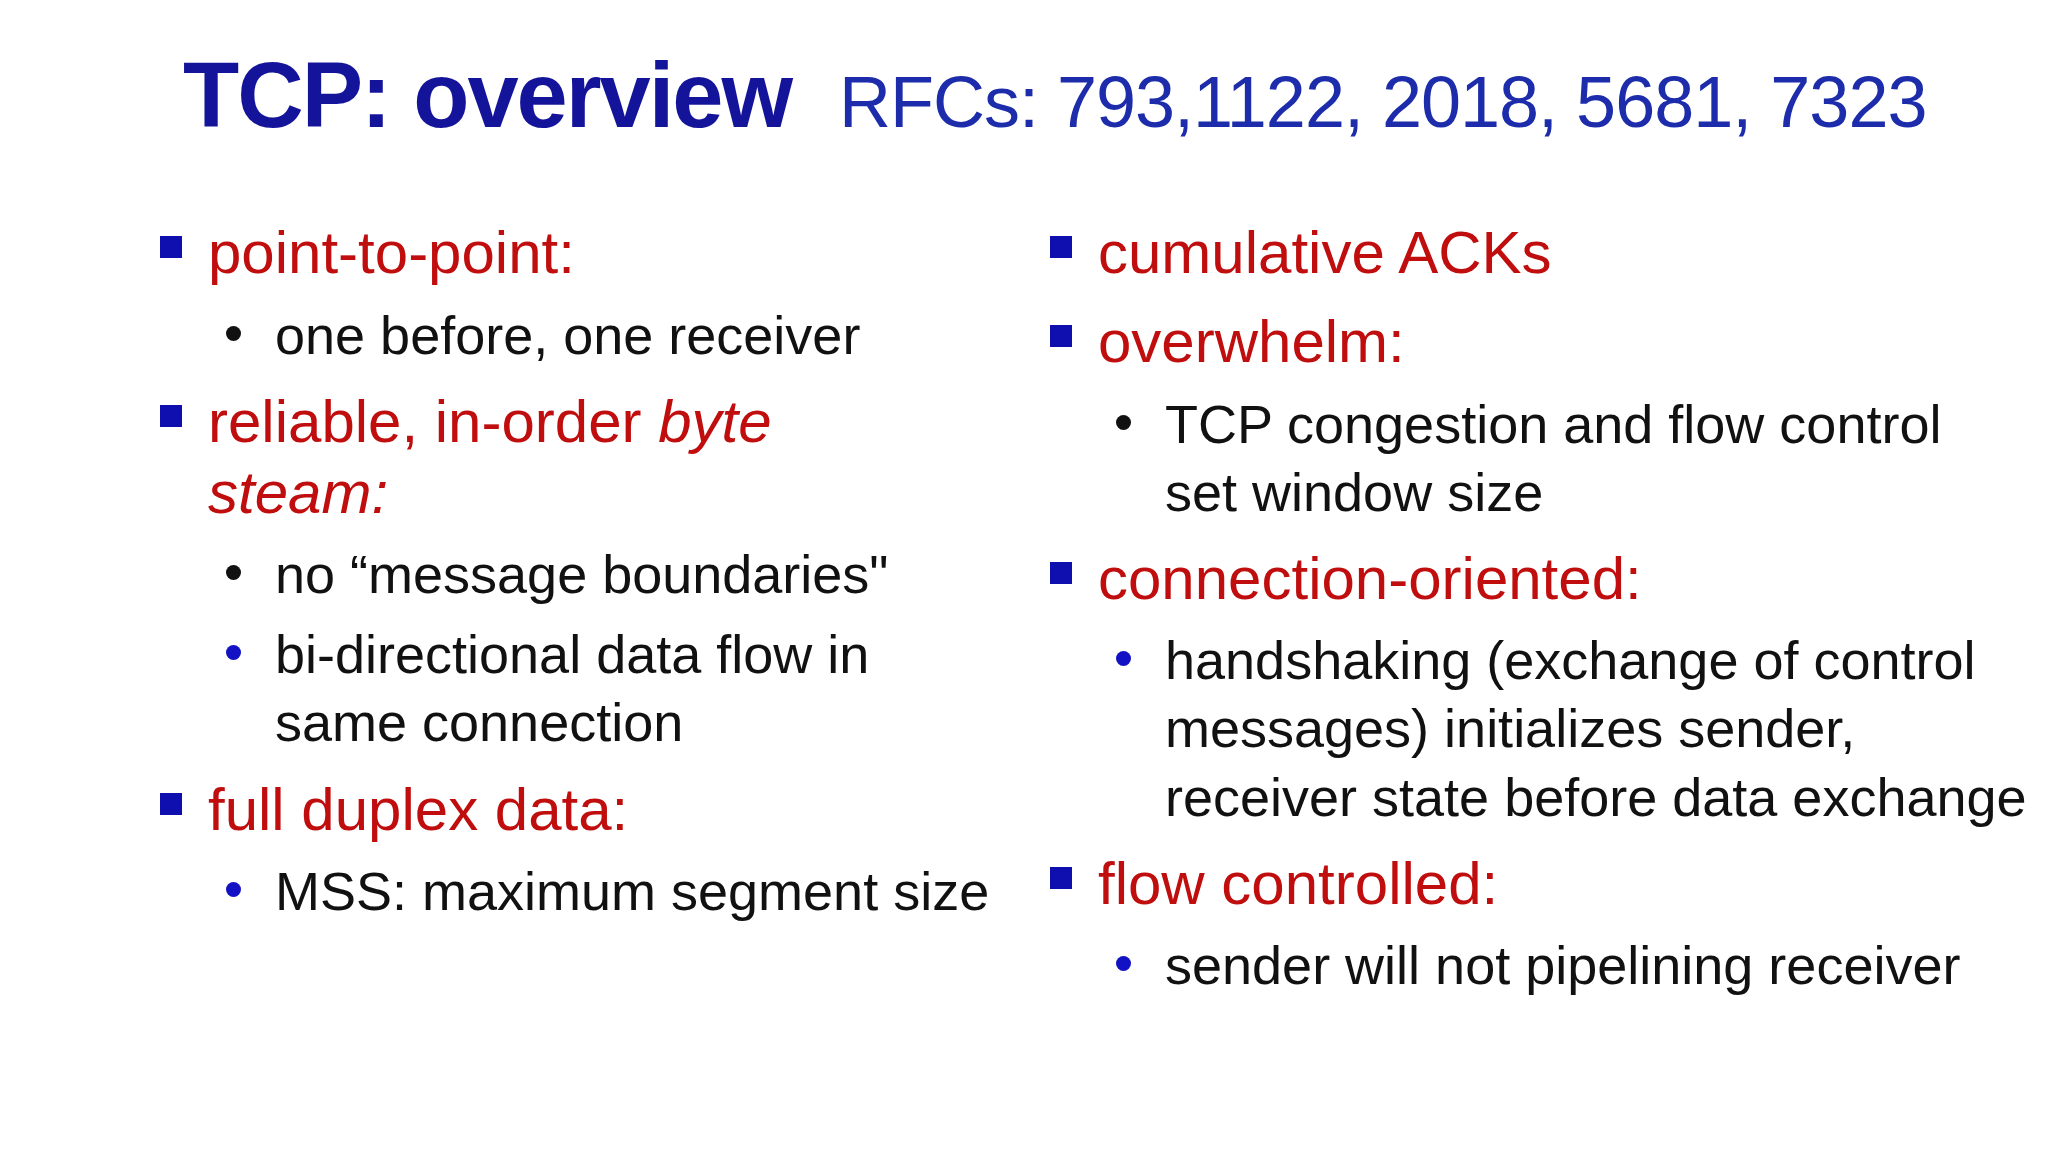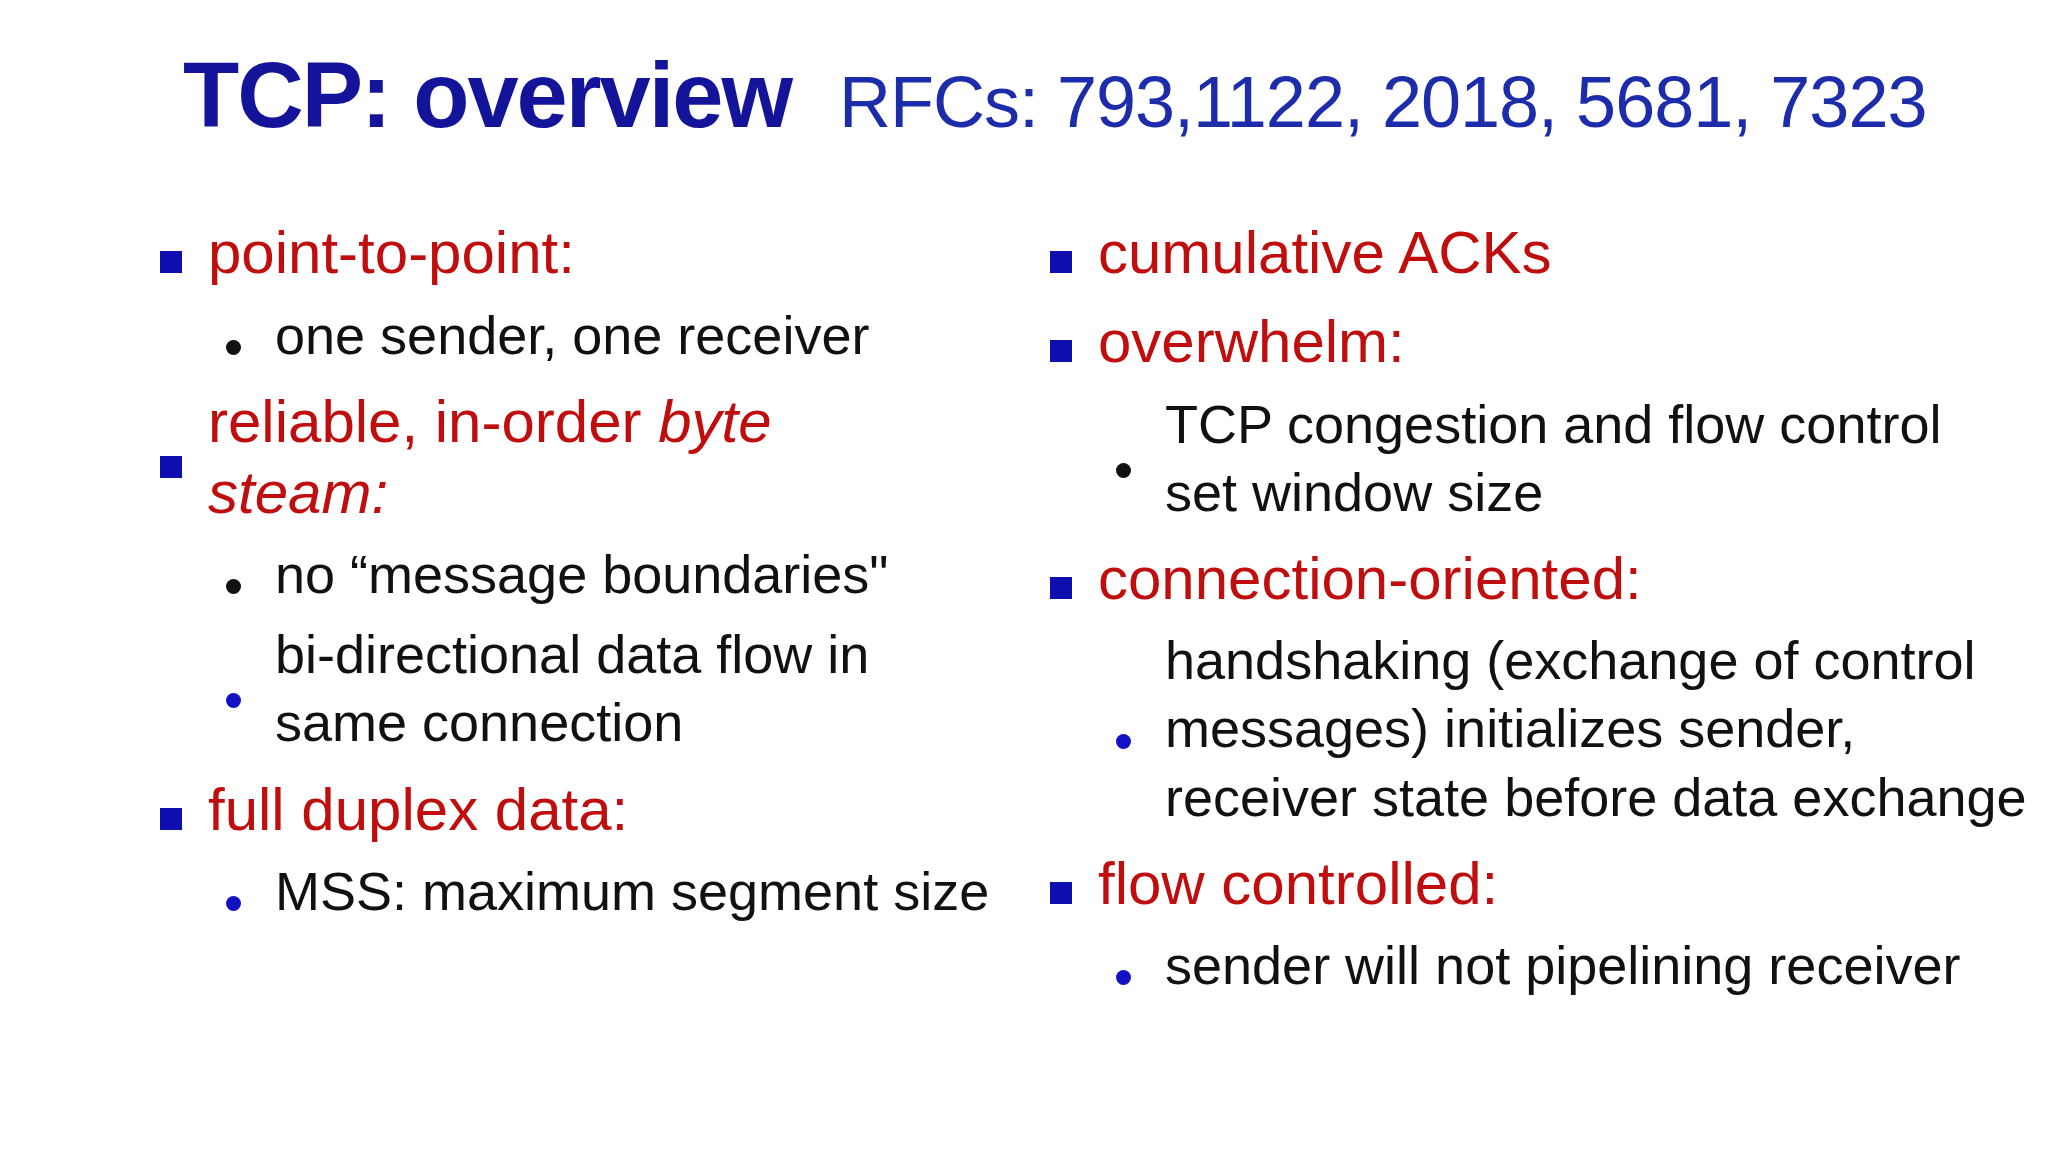--- a/index.html
+++ b/index.html
@@ -42,21 +42,21 @@
     position: absolute;
     left: 160px;
     top: 218px;
     display: flex;
     align-items: flex-start;
   }
   .col-left  { width: 860px;  flex: none; }
   .col-right { width: 1010px; flex: none; margin-left: 30px; }
   .item {
     display: flex;
-    align-items: center;
+    align-items: flex-start;
   }
   .level1 {
     color: var(--red, #c00d0d);
     font-size: 60px;
     line-height: 1.18;
     margin-top: 18px;
   }
   .level2 {
     color: var(--black, #111111);
     font-size: 54px;
@@ -92,21 +92,21 @@
     <div class="rfcs">RFCs: 793,1122, 2018, 5681, 7323</div>
   </header>
   <main class="columns">
     <section class="column col-left">
         <div class="item level1">
           <span class="marker square"></span>
           <span class="text"><span>point-to-point:</span></span>
         </div>
         <div class="item level2">
           <span class="marker dot black"></span>
-          <span class="text">one sender, one receiver</span>
+          <span class="text">one before, one receiver</span>
         </div>
         <div class="item level1">
           <span class="marker square"></span>
           <span class="text"><span>reliable, in-order </span><span class="italic">byte
 steam:</span></span>
         </div>
         <div class="item level2">
           <span class="marker dot black"></span>
           <span class="text">no “message boundaries"</span>
         </div>

